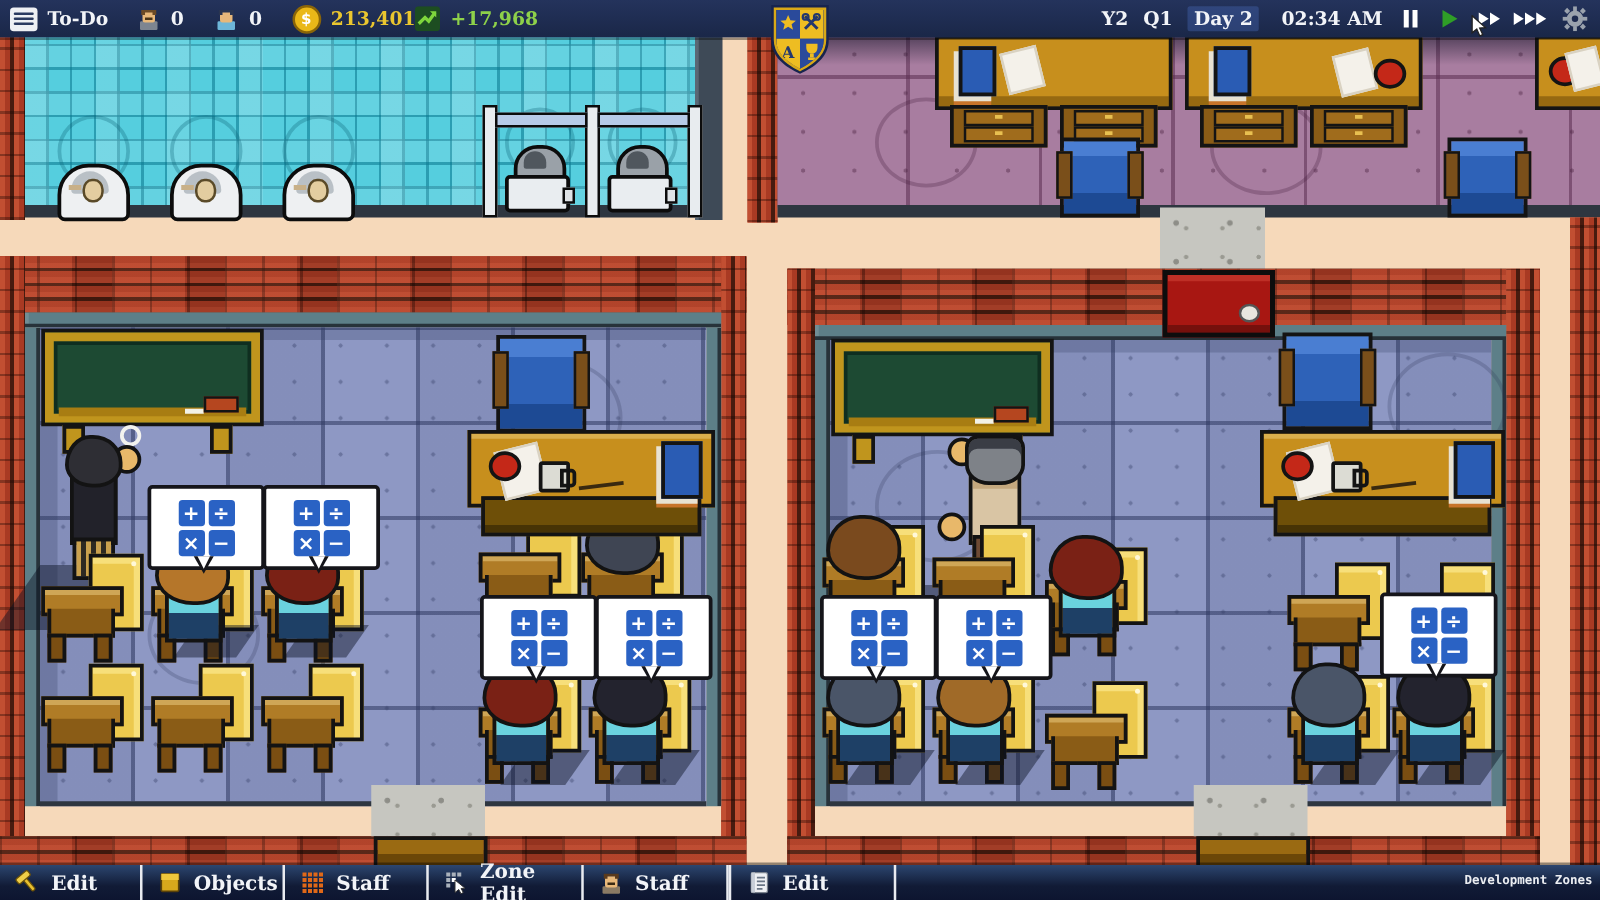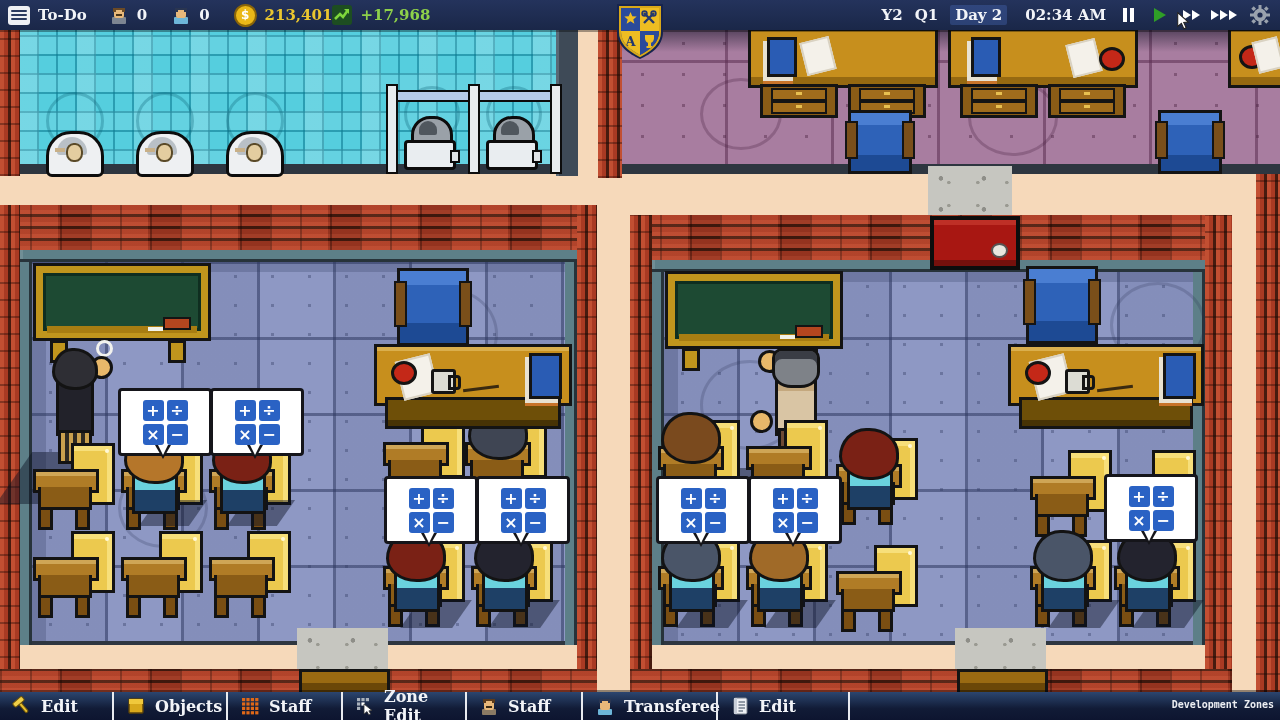--- a/index.html
+++ b/index.html
@@ -725,28 +725,20 @@
     <div class="tab" style="width:114px;">
       <svg class="ticon" viewBox="0 0 20 20">
           <rect x="3" y="13" width="14" height="6" rx="1" fill="#8a7a64"></rect>
           <rect x="5" y="5" width="10" height="9" rx="2" fill="#e8b87a"></rect>
           <path d="M4 3h12v4H13V5H7v2H4z" fill="#5a3a1c"></path>
           <rect x="7" y="10" width="6" height="2" fill="#3a2a14"></rect>
         </svg>
       <span>Staff</span>
     </div>
     <div class="sep"></div>
-    <div class="tab" style="width:133px;">
-      <svg class="ticon" viewBox="0 0 20 20">
-          <rect x="3" y="13" width="14" height="6" rx="1" fill="#6db6d8"></rect>
-          <rect x="5" y="5" width="10" height="9" rx="2" fill="#e8b87a"></rect>
-          <path d="M4 3h12v4H13V5H7v2H4z" fill="#2a3550"></path>
-        </svg>
-      <span>Transferee</span>
-    </div>
     <div class="sep"></div>
     <div class="tab" style="width:130px;">
       <svg class="ticon" viewBox="0 0 20 20">
           <rect x="4" y="2" width="13" height="16" rx="1.5" fill="#eef0f4" stroke="#7a828e" stroke-width="1"></rect>
           <rect x="4" y="2" width="3" height="16" fill="#c8ced8"></rect>
           <g stroke="#6a7686" stroke-width="1.4">
             <line x1="8.5" y1="6" x2="15" y2="6"></line>
             <line x1="8.5" y1="9" x2="15" y2="9"></line>
             <line x1="8.5" y1="12" x2="15" y2="12"></line>
             <line x1="8.5" y1="15" x2="13" y2="15"></line>

